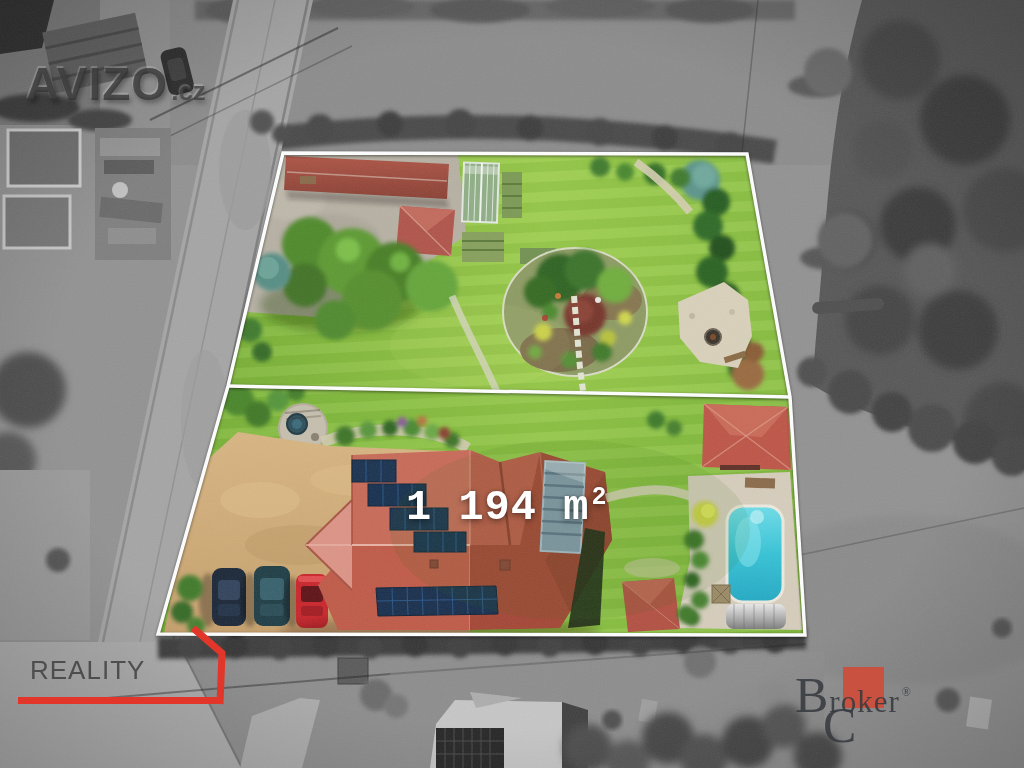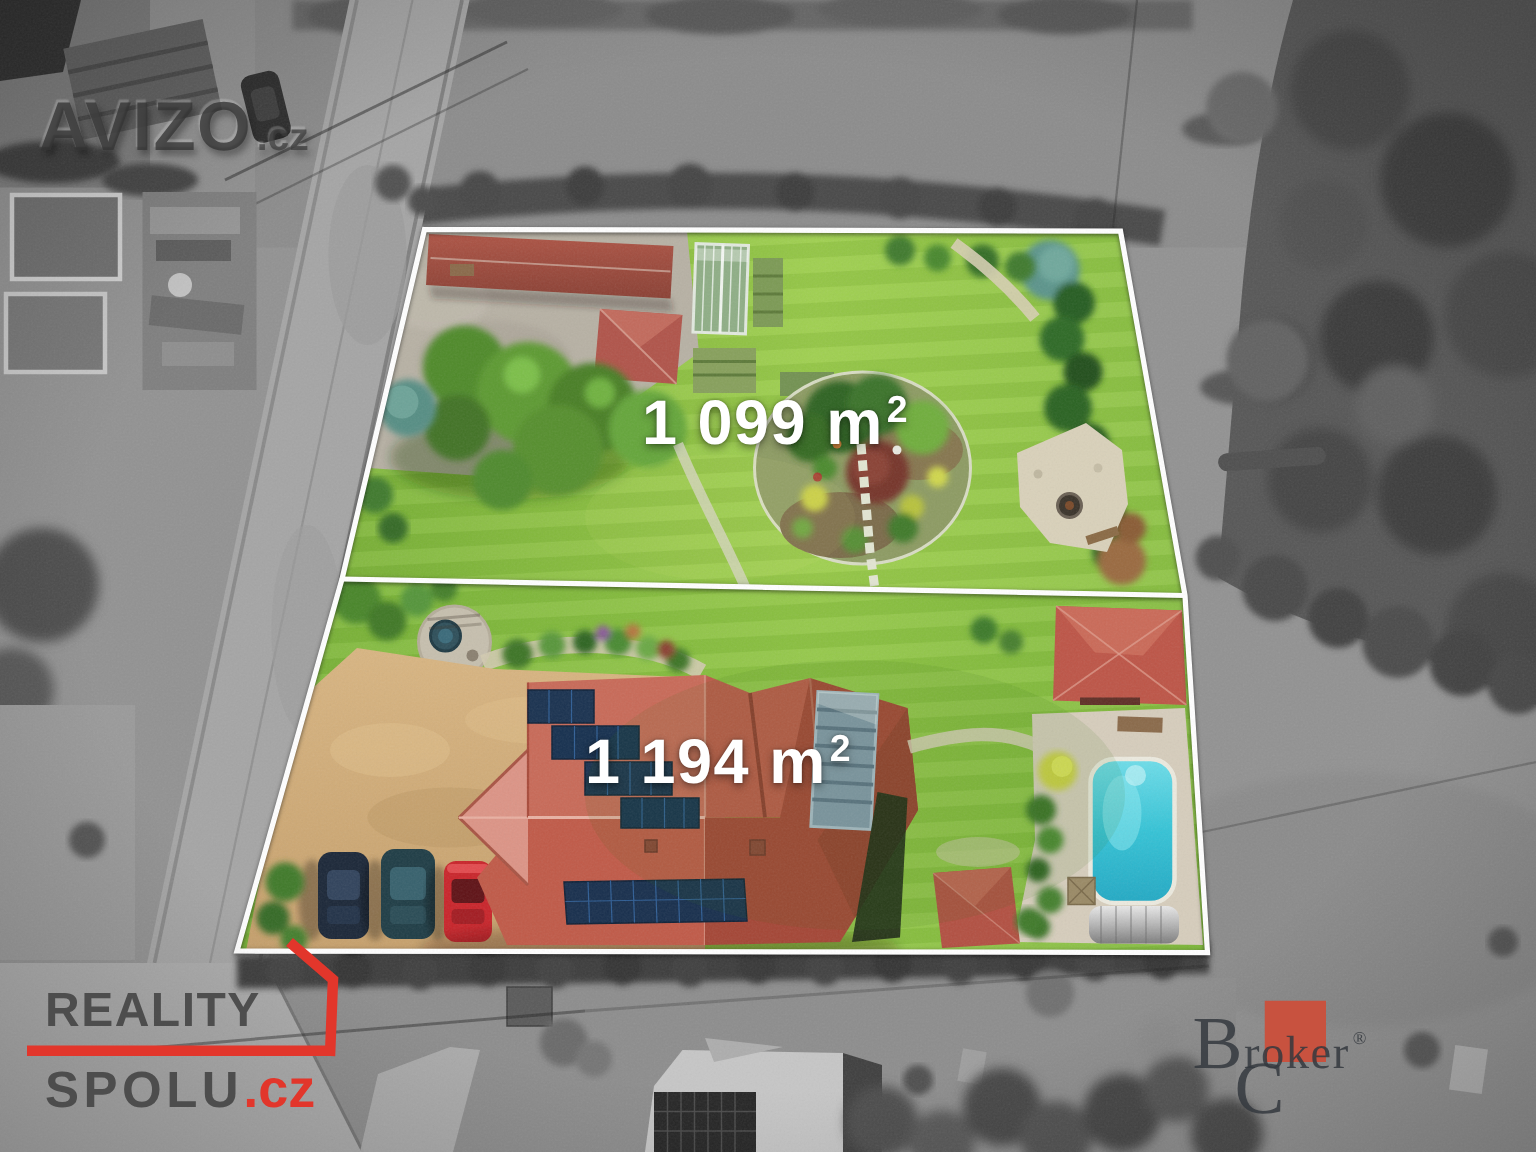--- a/index.html
+++ b/index.html
@@ -5,31 +5,31 @@
   html,body{margin:0;padding:0;background:#1a1a1a;}
   .stage{position:relative;width:1024px;height:768px;overflow:hidden;
          font-family:"Liberation Sans",sans-serif;background:#919191;}
   svg.scene{position:absolute;left:0;top:0;}
   
   .area-label{position:absolute;color:#fff;font-weight:700;font-size:42px;line-height:1;
               letter-spacing:1px;
               text-shadow:0 2px 6px rgba(0,0,0,.45),0 0 2px rgba(0,0,0,.3);}
   .area-label .sup{font-size:25px;position:relative;top:-15px;margin-left:2px;font-weight:700;}
   #label-upper{left:428px;top:261px;}
-  #label-lower{left:390px;top:487px;}
+  #label-lower{left:406px;top:487px;font-family:Liberation Mono, monospace;}
   
   .avizo{position:absolute;left:26px;top:17px;font-weight:900;font-size:46px;line-height:1;
          letter-spacing:1px;color:rgba(52,52,52,.78);
          text-shadow:-1px -2px 1px rgba(255,255,255,.22),2px 3px 5px rgba(0,0,0,.35);margin-top:44px;}
   .avizo .tld{font-size:26px;letter-spacing:0;margin-left:3px;color:rgba(60,60,60,.72);}
   
   .reality{position:absolute;left:14px;top:620px;width:240px;height:148px;
            color:rgba(70,70,70,.92);}
   .reality svg{position:absolute;left:0;top:0;overflow:visible;}
-  .reality .l1{position:absolute;left:16px;top:37px;font-size:32px;font-weight:700;
+  .reality .l1{position:absolute;left:16px;top:37px;font-size:26px;font-weight:400;
                letter-spacing:1px;line-height:1;}
   .reality .l2{position:absolute;left:16px;top:88px;font-size:34px;font-weight:800;
                letter-spacing:3px;line-height:1;}
   .reality .tld{font-size:36px;letter-spacing:0;color:#e2362b;}
   
   .broker{position:absolute;left:793px;top:664px;width:231px;height:100px;
           font-family:"Liberation Serif",serif;color:rgba(52,56,62,.85);}
   .broker .sq{position:absolute;left:50px;top:3px;width:41px;height:41px;}
   .broker .line{position:absolute;display:flex;align-items:baseline;letter-spacing:1px;}
   .broker .cap{font-size:50px;line-height:1;}
@@ -587,40 +587,34 @@
 
   <g style="filter:drop-shadow(0px 1.5px 1.5px rgba(0,0,0,0.55));">
     <polygon points="283,153 747,154 790,397 805,635 158,634 228,386" fill="none" stroke="#ffffff" stroke-width="3.5" stroke-linejoin="miter"></polygon>
     <line x1="228" y1="386" x2="790" y2="397" stroke="#ffffff" stroke-width="3.5"></line>
   </g>
 
   <rect x="0" y="0" width="1024" height="768" filter="url(#grainF)" opacity="0.10"></rect>
   <rect x="0" y="0" width="1024" height="768" fill="url(#vig)"></rect>
 </svg>
 
-<div class="area-label" id="label-upper">
-  <span>1 099 m</span><span class="sup">2</span>
-</div>
 <div class="area-label" id="label-lower">
   <span>1 194 m</span><span class="sup">2</span>
 </div>
 
 <div class="avizo">
   <span>AVIZO</span><span class="tld">.cz</span>
 </div>
 
 <div class="reality">
   <svg width="240" height="148" viewBox="0 0 240 148">
     <polyline points="179,8 208,33 206,84" fill="none" stroke="#e2362b" stroke-width="7"></polyline>
     <rect x="4" y="77" width="204" height="7" fill="#e2362b"></rect>
   </svg>
   <div class="l1">REALITY</div>
-  <div class="l2">
-    <span>SPOLU</span><span class="tld">.cz</span>
-  </div>
 </div>
 
 <div class="broker">
   <svg class="sq" width="41" height="41">
     <rect width="41" height="41" fill="#cb4f3b" opacity="0.95"></rect>
   </svg>
   <div class="line l1">
     <span class="cap">B</span>
         <span class="small">r</span>
         <span class="small">ok</span>

